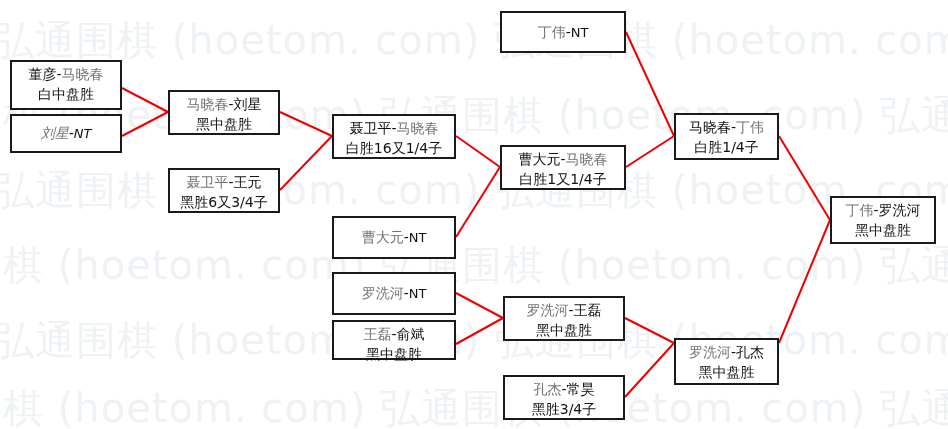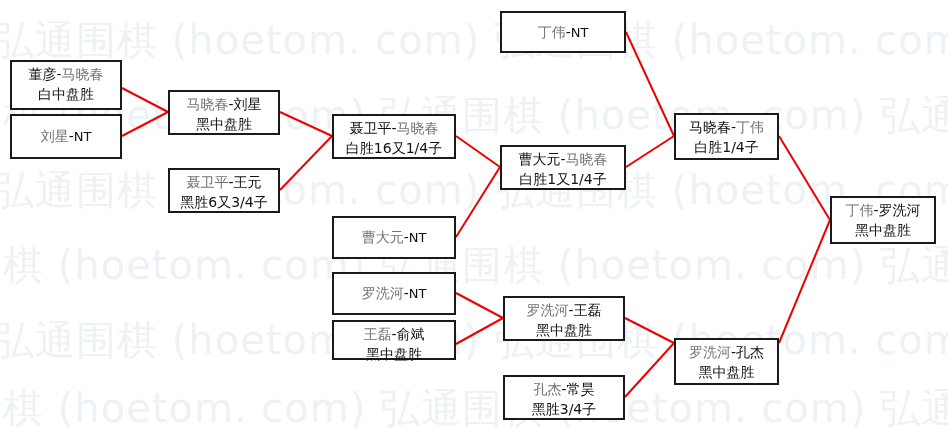--- a/index.html
+++ b/index.html
@@ -116,21 +116,21 @@
       <polyline points="456,344 503,318" fill="none" stroke="#ee0000" stroke-width="2"></polyline>
       <polyline points="625,318 674,343" fill="none" stroke="#ee0000" stroke-width="2"></polyline>
       <polyline points="625,397 674,343" fill="none" stroke="#ee0000" stroke-width="2"></polyline>
     </svg>
 
   <div id="boxes-layer">
       <div class="match-box" style="left: 10px; top: 60px; width: 112px; height: 50px; border-color: rgb(26, 26, 26);">
         <div class="pairing"><span class="lose">董彦</span><span class="sep">-</span><span class="win">马晓春</span></div>
         <div class="result">白中盘胜</div>
       </div>
-      <div class="match-box centered" style="left: 10px; top: 114px; width: 112px; height: 45px; border-color: rgb(26, 26, 26);">
+      <div class="match-box centered" style="left: 10px; top: 114px; width: 112px; height: 39px; border-color: rgb(26, 26, 26); font-style: italic;">
         <div class="pairing"><span class="win">刘星</span><span class="sep">-</span><span class="nt">NT</span></div>
       </div>
       <div class="match-box" style="left: 168px; top: 90px; width: 112px; height: 45px; border-color: rgb(26, 26, 26);">
         <div class="pairing"><span class="win">马晓春</span><span class="sep">-</span><span class="lose">刘星</span></div>
         <div class="result">黑中盘胜</div>
       </div>
       <div class="match-box" style="left: 168px; top: 168px; width: 112px; height: 45px; border-color: rgb(26, 26, 26);">
         <div class="pairing"><span class="win">聂卫平</span><span class="sep">-</span><span class="lose">王元</span></div>
         <div class="result">黑胜6又3/4子</div>
       </div>

